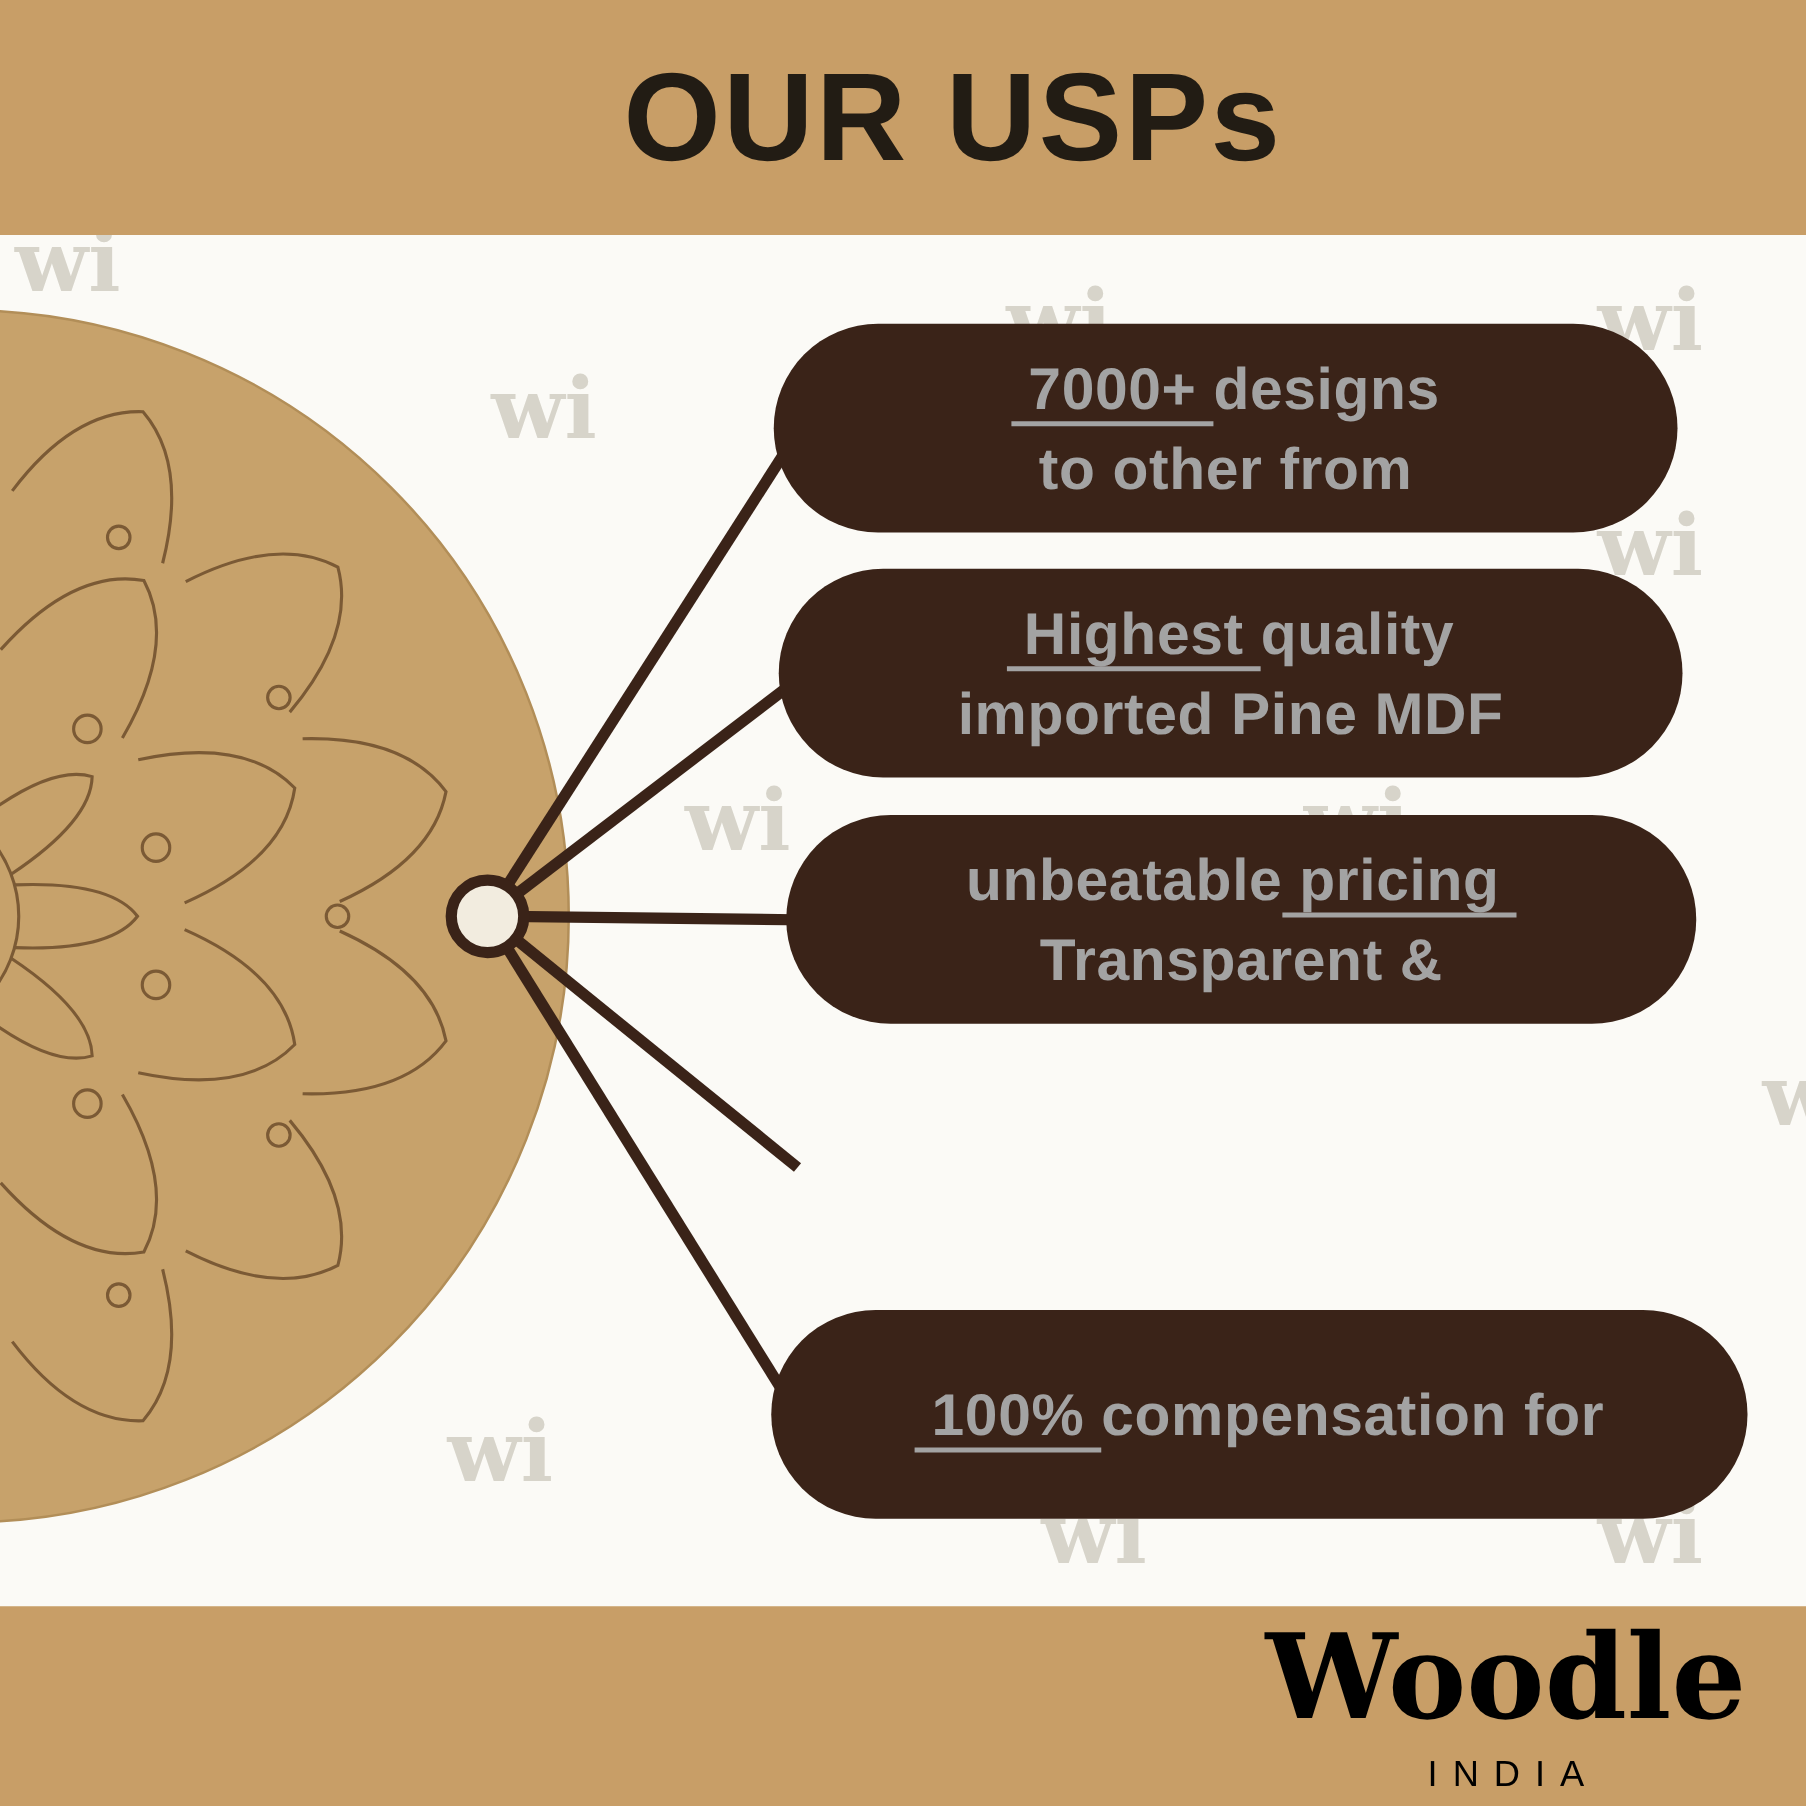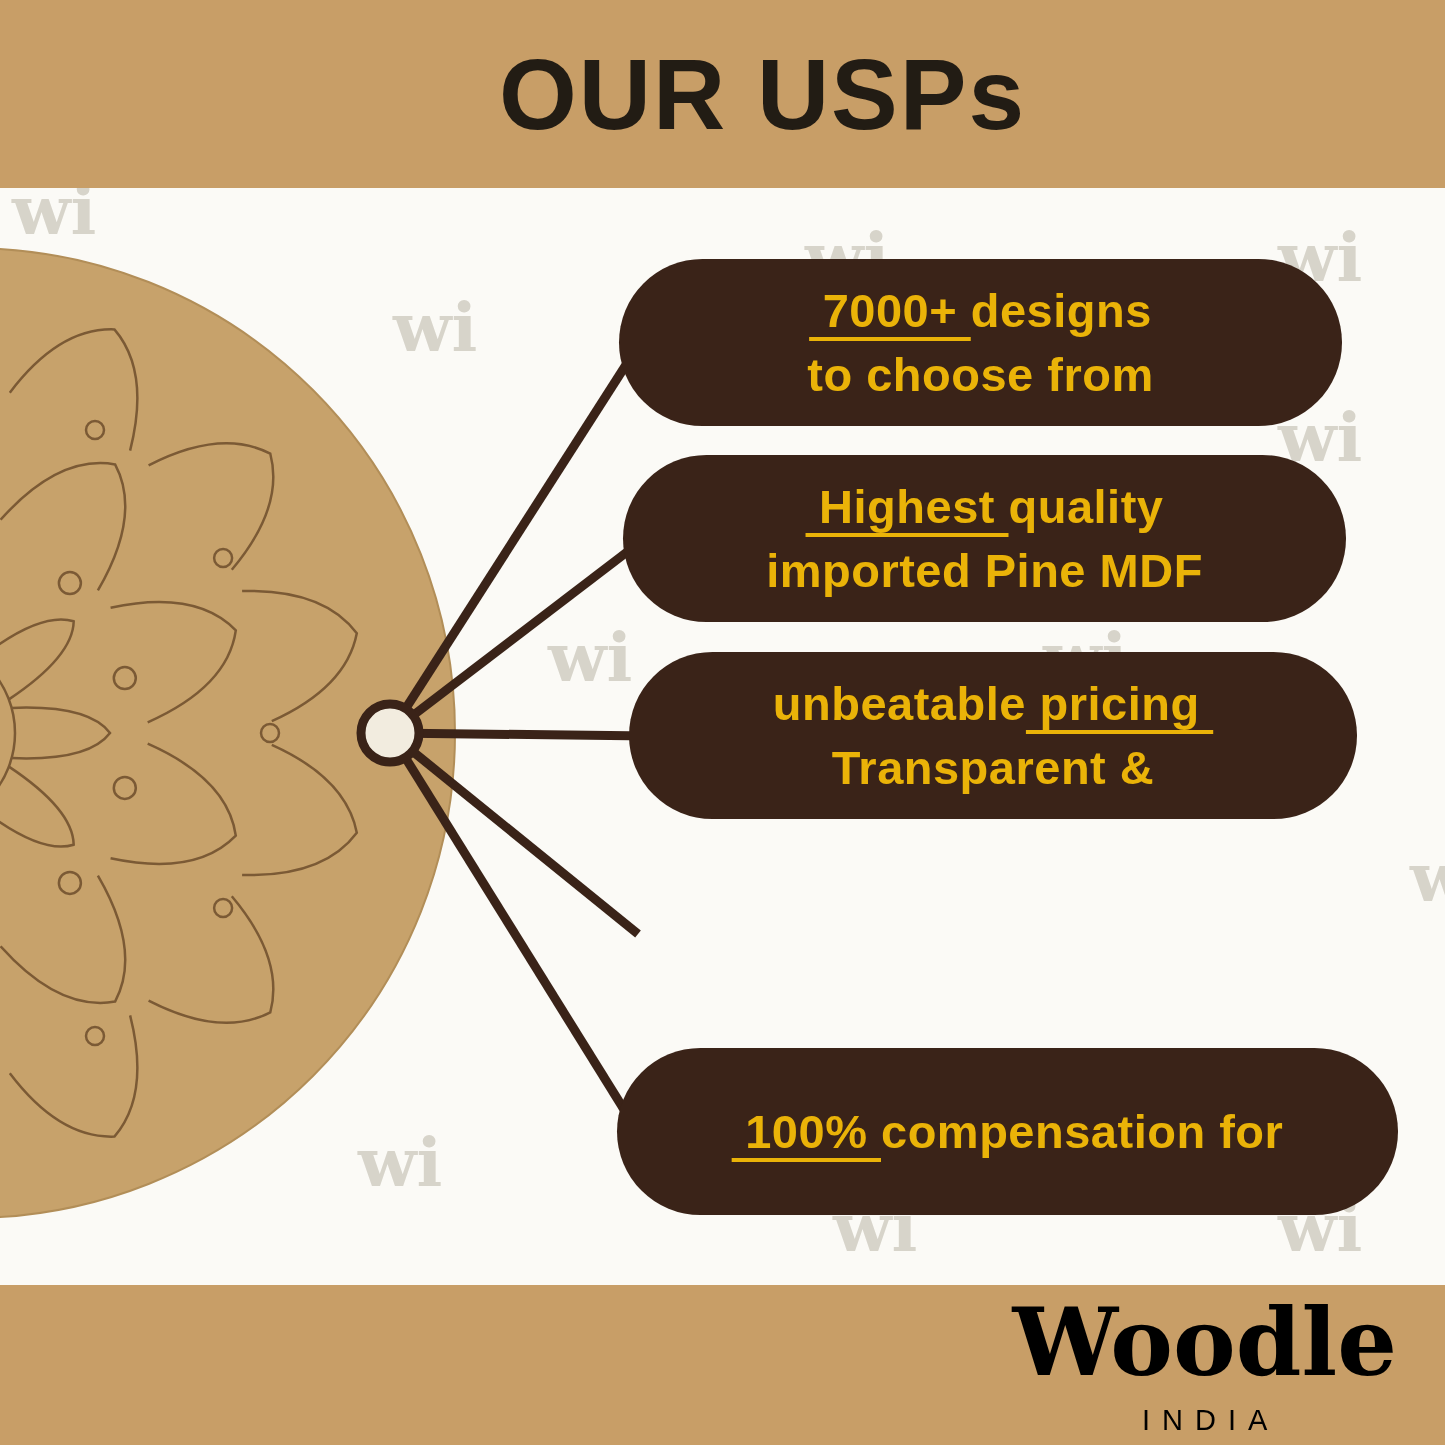--- a/index.html
+++ b/index.html
@@ -23,21 +23,21 @@
   }
   .wm{
     position:absolute;
     font-family:"DejaVu Serif", serif;font-weight:700;
     font-size:68px;color:#d7d4ca;line-height:1;user-select:none;
   }
   #scene{position:absolute;top:0;left:0;}
   .callout{
     position:absolute;background:#3a2318;border-radius:84px;
     display:flex;flex-direction:column;align-items:center;justify-content:center;
-    color:#eab308;font-weight:700;font-size:47px;line-height:64px;
+    color:#a3a3a3;font-weight:700;font-size:47px;line-height:64px;
     text-align:center;letter-spacing:0.5px;
   }
   .u{
     text-decoration:underline;
     text-decoration-thickness:4px;
     text-underline-offset:10px;
   }
   .logo{
     position:absolute;right:48px;top:8px;text-align:center;color:#000000;
   }
@@ -113,21 +113,21 @@
       <line x1="390" y1="545" x2="644" y2="351"></line>
       <line x1="390" y1="545" x2="650" y2="548"></line>
       <line x1="390" y1="545" x2="638" y2="746"></line>
       <line x1="390" y1="545" x2="638" y2="944"></line>
     </g>
     <circle cx="390" cy="545" r="29" fill="#f2ecdf" stroke="#3a2318" stroke-width="9"></circle>
   </svg>
 
   <div class="callout" style="left:619px;top:71px;width:723px;height:167px;">
     <div><span class="u">&nbsp;7000+&nbsp;</span><span>designs</span></div>
-    <div>to choose from</div>
+    <div>to other from</div>
   </div>
 
   <div class="callout" style="left:623px;top:267px;width:723px;height:167px;">
     <div><span class="u">&nbsp;Highest&nbsp;</span><span>quality</span></div>
     <div>imported Pine MDF</div>
   </div>
 
   <div class="callout" style="left:629px;top:464px;width:728px;height:167px;">
     <div><span>unbeatable</span><span class="u">&nbsp;pricing&nbsp;</span></div>
     <div>Transparent &amp;</div>

